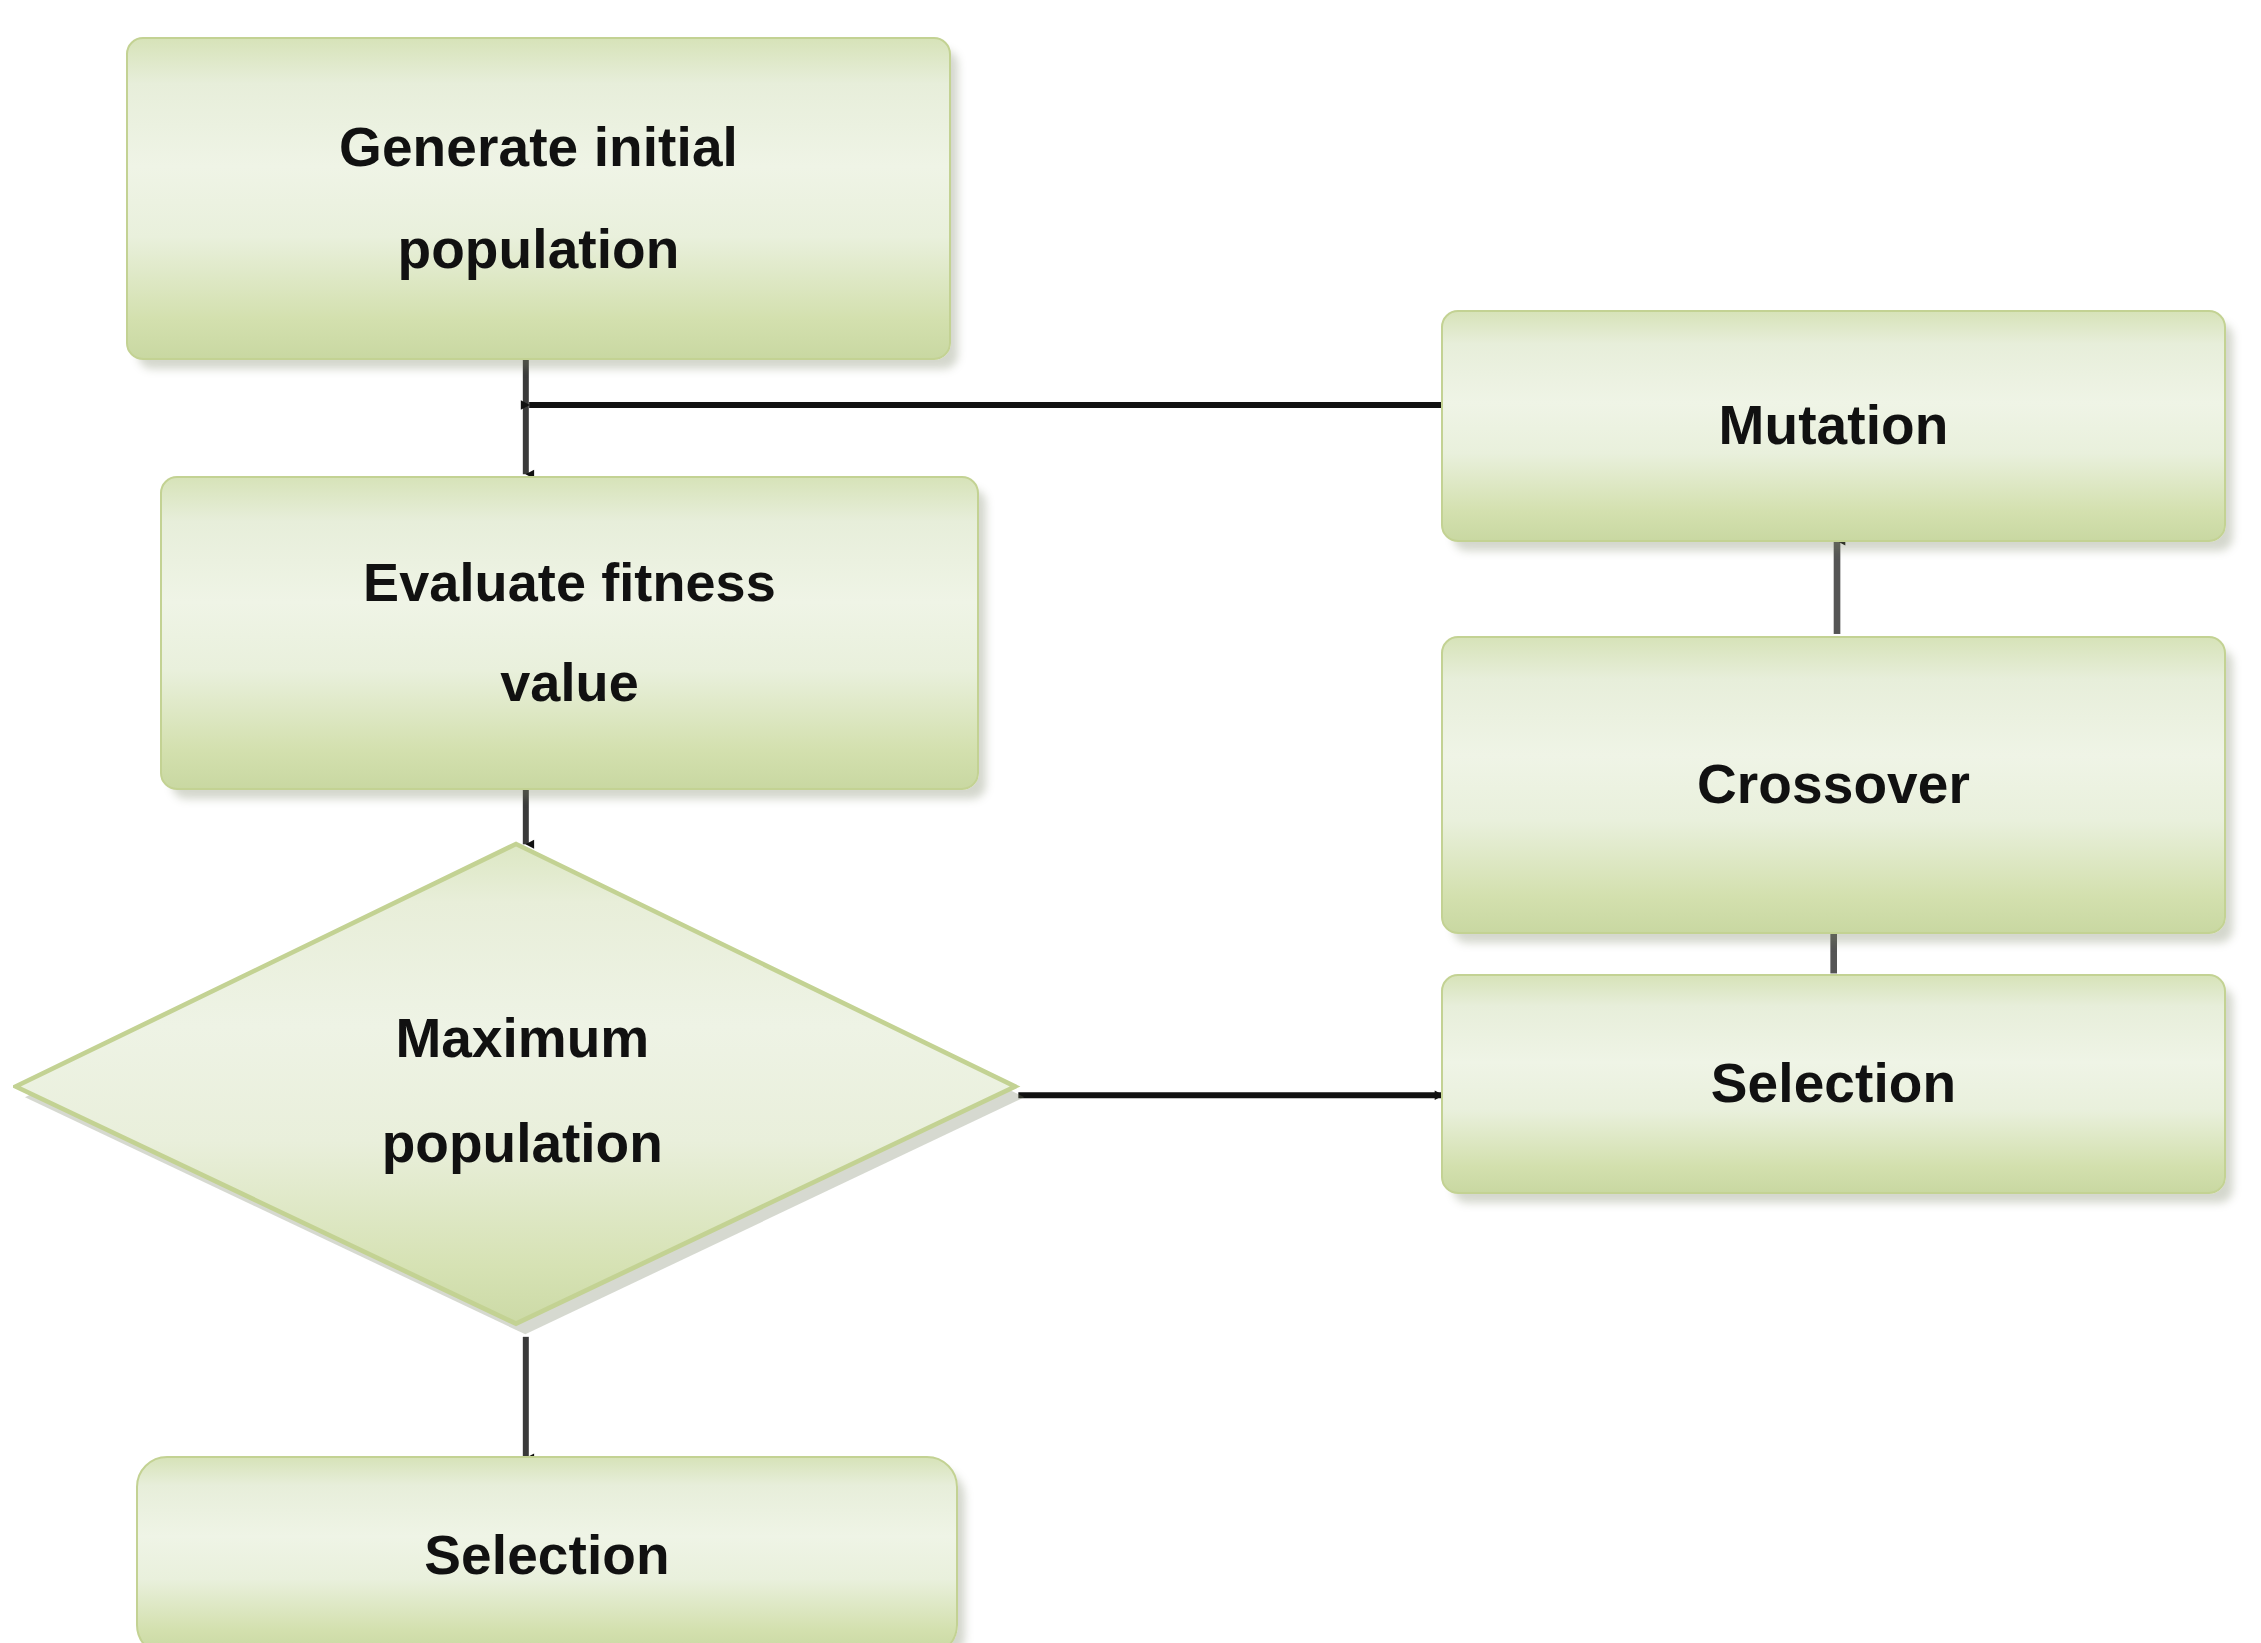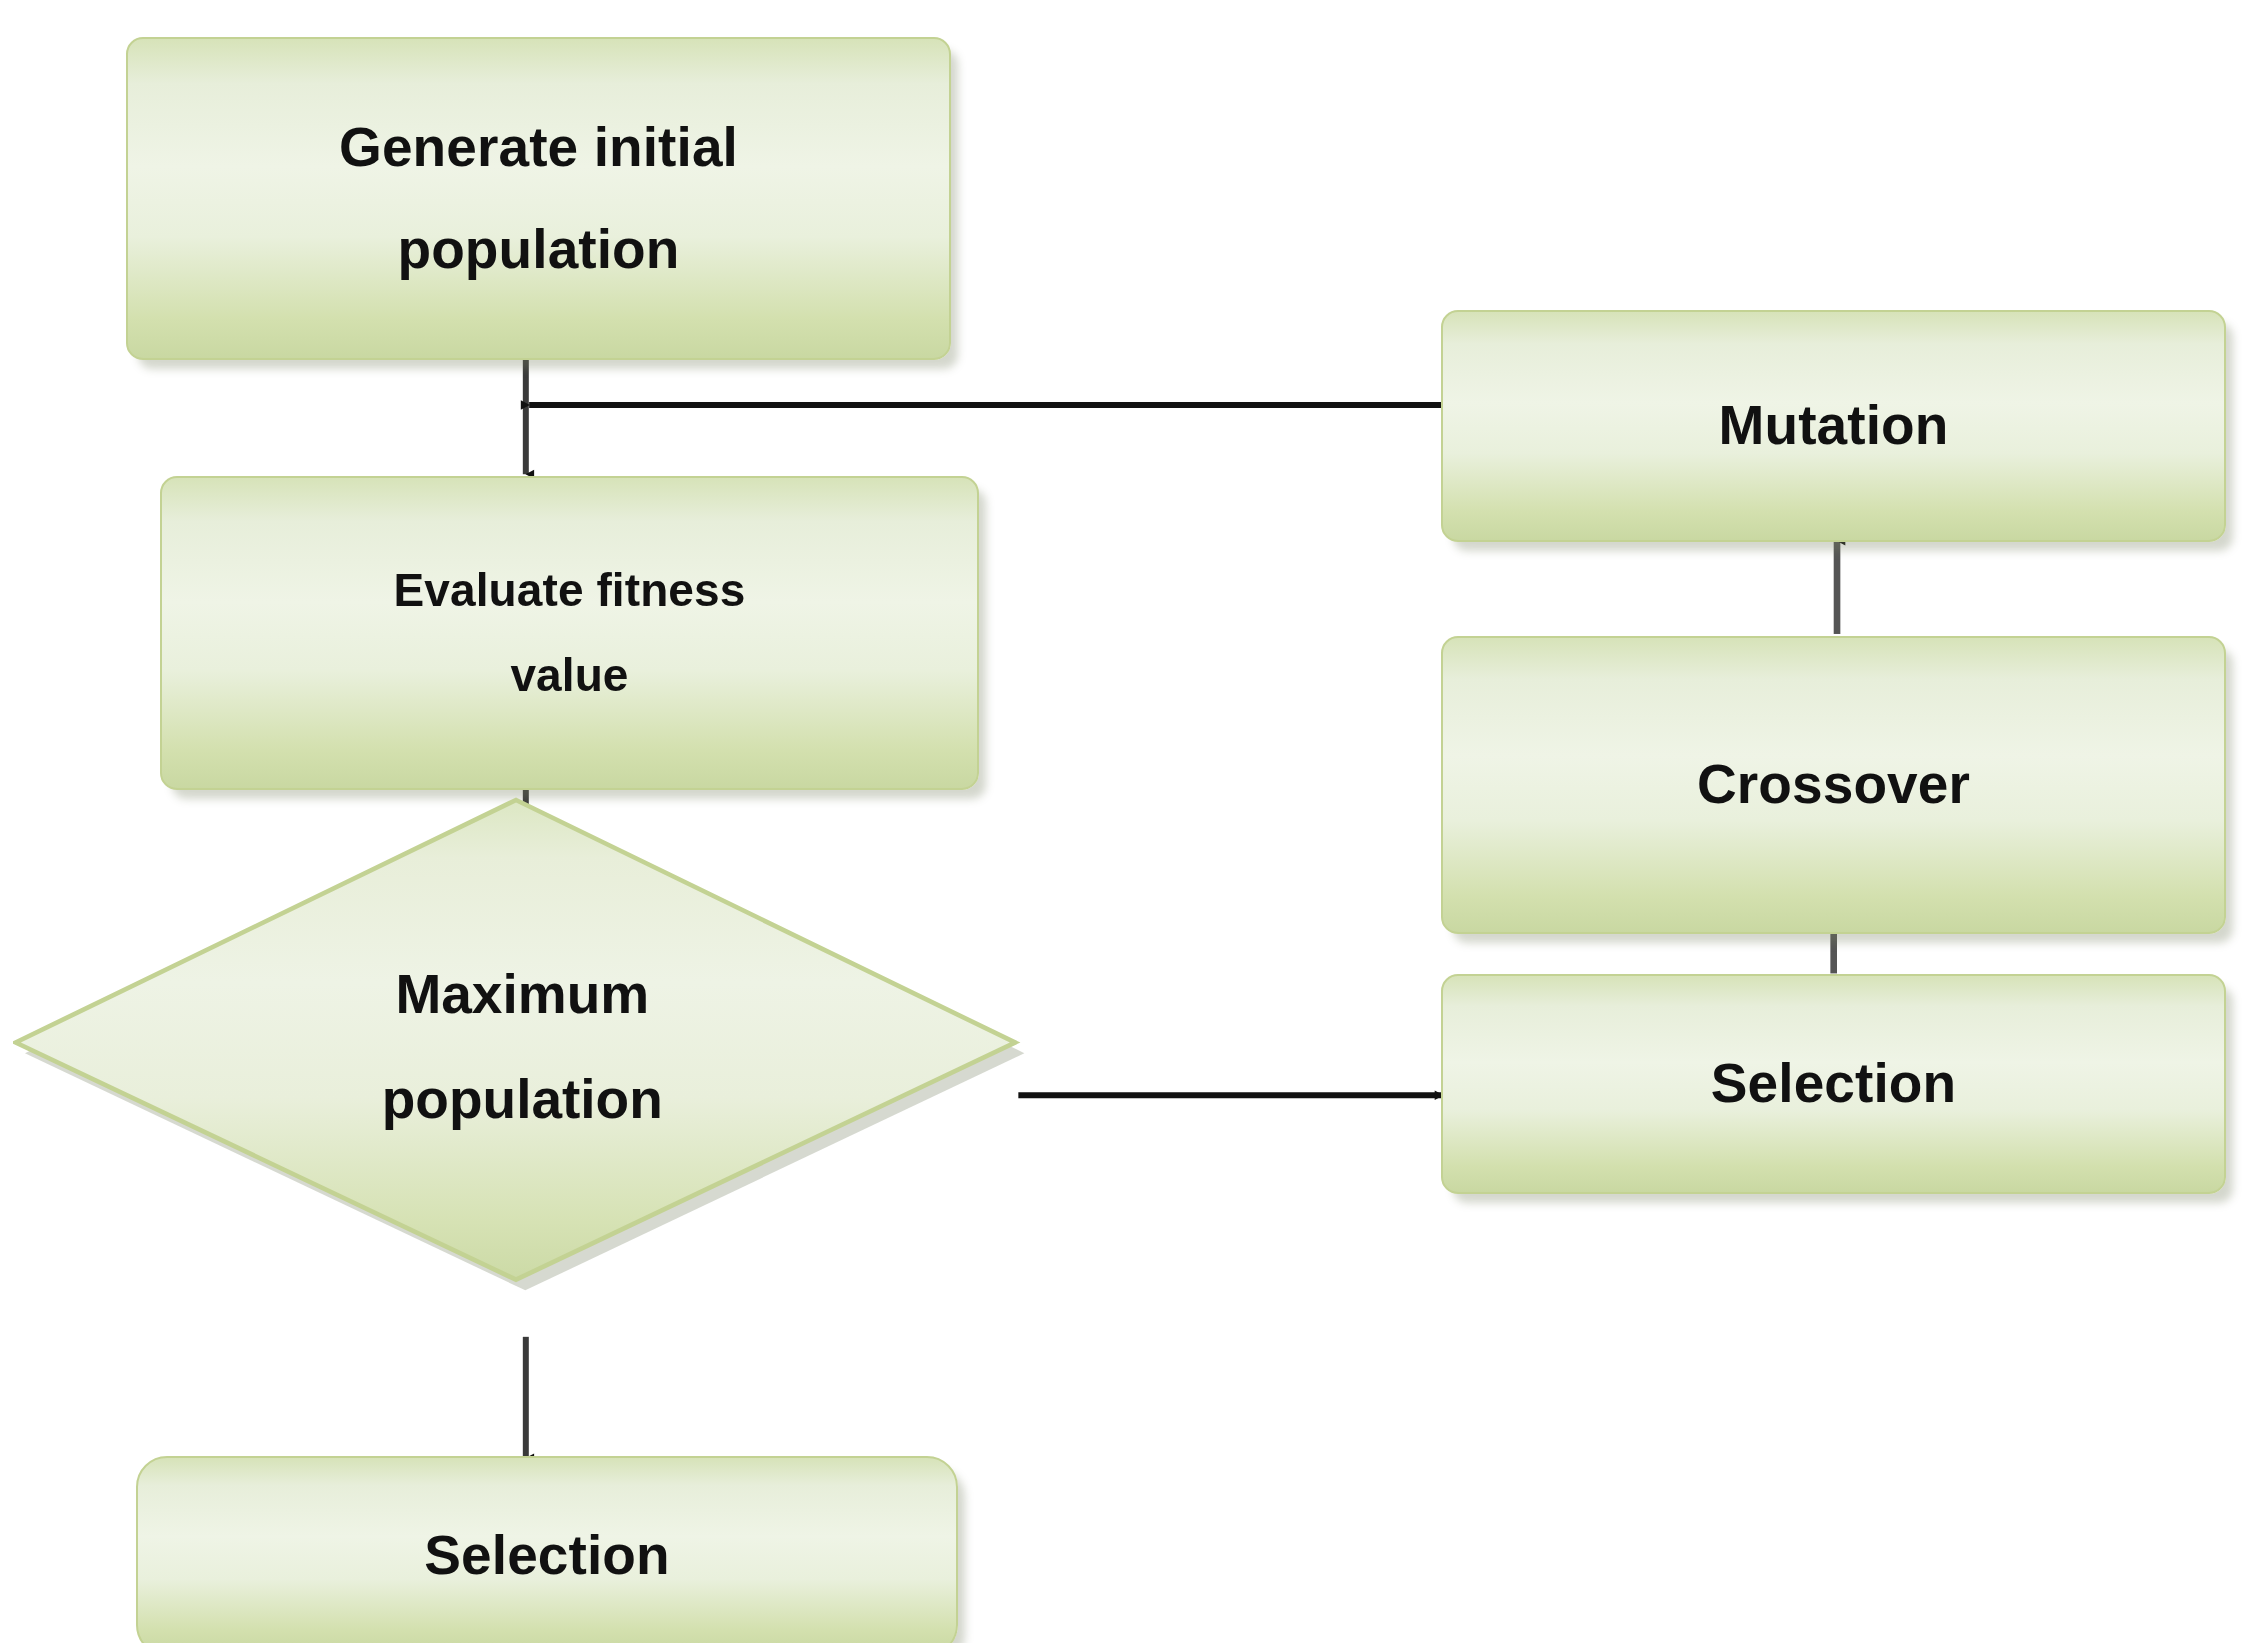--- a/index.html
+++ b/index.html
@@ -131,28 +131,28 @@
     </g>
   </svg>
 
   <div class="node-box" style="left:126px; top:37px; width:825px; height:323px; font-size:55px;">
     <div>
       <span class="lbl-line">Generate initial</span>
       <span class="lbl-line">population</span>
     </div>
   </div>
 
-  <div class="node-box" style="left:160px; top:476px; width:819px; height:314px; font-size:46px;">
+  <div class="node-box" style="left:160px; top:476px; width:819px; height:314px; font-size:54px;">
     <div>
       <span class="lbl-line">Evaluate fitness</span>
       <span class="lbl-line">value</span>
     </div>
   </div>
 
-  <div class="node-diamond" style="left:13.3px; top:792px; width:1018px; height:513px;">
+  <div class="node-diamond" style="left:13.3px; top:836px; width:1018px; height:513px;">
     <svg class="diamond-shape" viewBox="0 0 1530 770" preserveAspectRatio="none" xmlns="http://www.w3.org/2000/svg">
       <defs>
         <linearGradient id="diamondGrad" x1="0" y1="0" x2="0" y2="1">
           <stop offset="0%" stop-color="#dce7c3"></stop>
           <stop offset="12%" stop-color="#e8eed9"></stop>
           <stop offset="38%" stop-color="#eef3e5"></stop>
           <stop offset="62%" stop-color="#e9efdb"></stop>
           <stop offset="88%" stop-color="#d6e2b4"></stop>
           <stop offset="100%" stop-color="#ccdaa6"></stop>
         </linearGradient>

